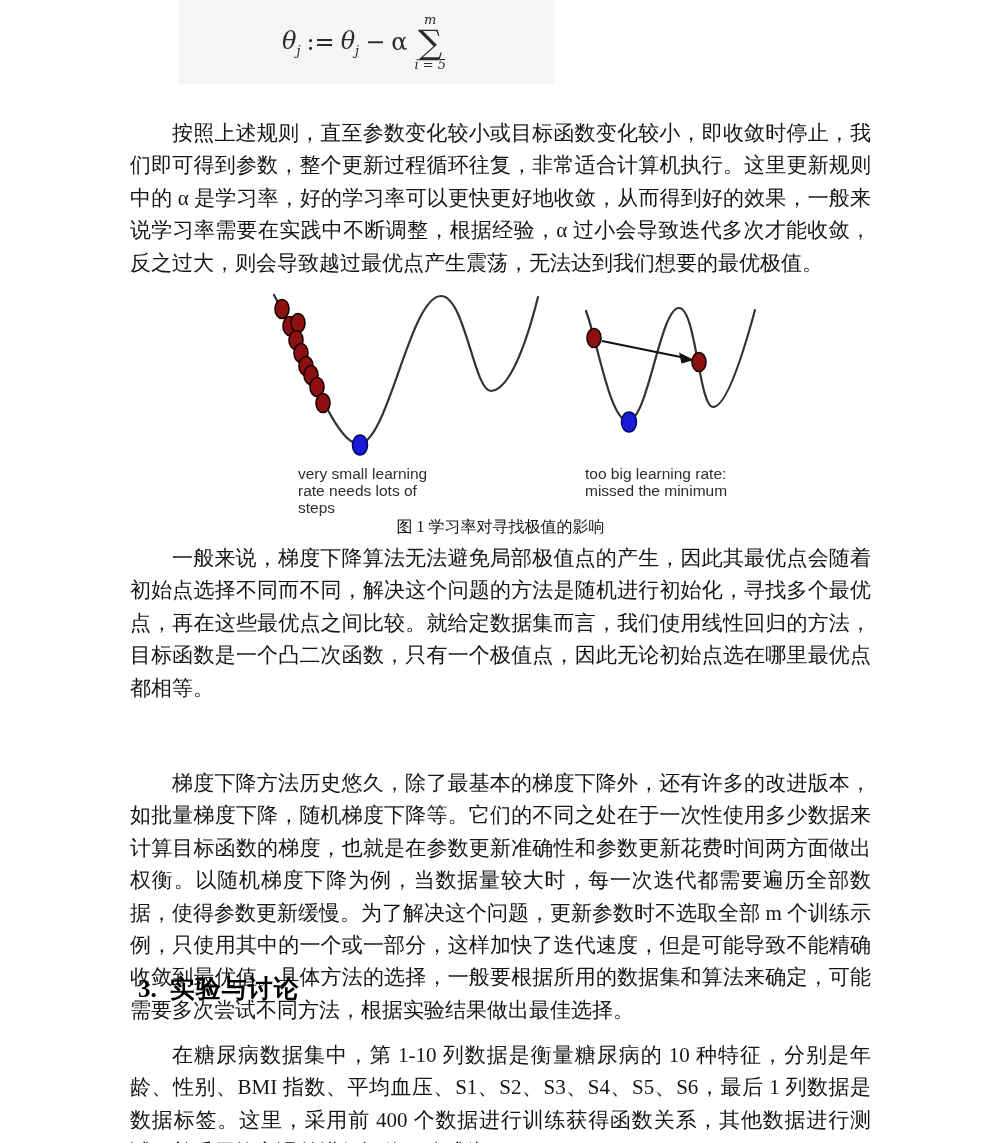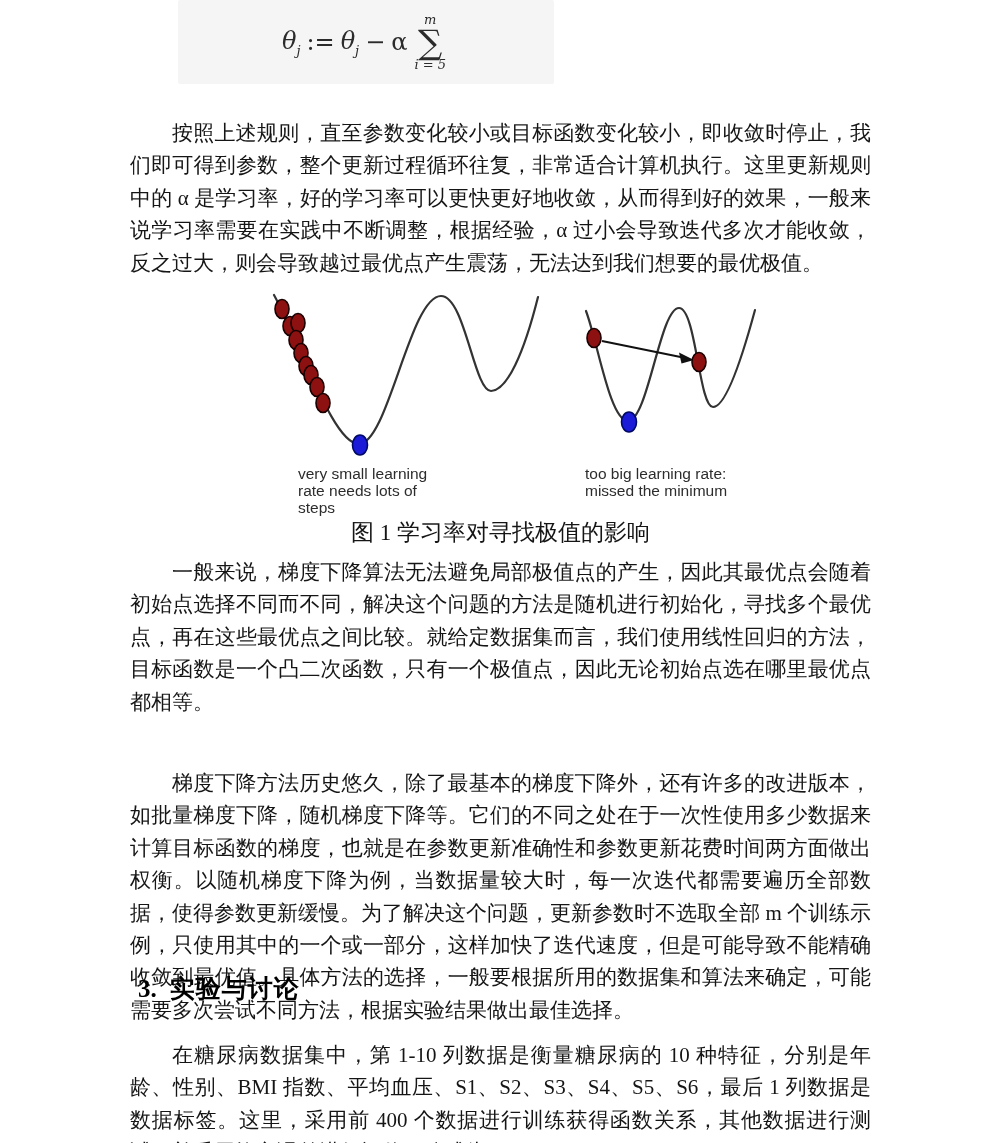--- a/index.html
+++ b/index.html
@@ -35,21 +35,21 @@
   .stack{
     display:inline-flex;flex-direction:column;align-items:flex-start;
     line-height:1;vertical-align:-9px;margin-left:1px;
   }
   .stack span{font-size:13px;font-style:italic;}
   
   .fig{position:absolute;left:258px;top:283px;}
   .fig text{font-family:"Liberation Sans","DejaVu Sans",sans-serif;font-size:15.5px;fill:#2d2d2d;}
   .caption{
     position:absolute;left:130px;top:517px;width:741px;
-    text-align:center;font-size:23px;color:#151515;
+    text-align:center;font-size:16px;color:#151515;
   }
   
   .heading{
     position:absolute;left:138px;top:972px;
     font-size:25px;font-weight:bold;color:#000;
     display:flex;align-items:baseline;gap:13px;
   }
   .heading .num{font-family:"Liberation Serif",serif;}
   .heading .title{font-family:Liberation Mono, monospace;letter-spacing:1px;}
 </style>
@@ -65,21 +65,21 @@
     <span>α</span>
     <span class="sigma-block">
       <span class="upper">m</span>
       <span class="sigma">∑</span>
       <span class="lower">i = 5</span>
     </span>
   </span>
 </div>
 
 <p class="para" style="top:96px">按照上述规则，直至参数变化较小或目标函数变化较小，即收敛时停止，我们即可得到参数，整个更新过程循环往复，非常适合计算机执行。这里更新规则中的 α 是学习率，好的学习率可以更快更好地收敛，从而得到好的效果，一般来说学习率需要在实践中不断调整，根据经验，α 过小会导致迭代多次才能收敛，反之过大，则会导致越过最优点产生震荡，无法达到我们想要的最优极值。</p>
-<p class="para" style="top:535px">一般来说，梯度下降算法无法避免局部极值点的产生，因此其最优点会随着初始点选择不同而不同，解决这个问题的方法是随机进行初始化，寻找多个最优点，再在这些最优点之间比较。就给定数据集而言，我们使用线性回归的方法，目标函数是一个凸二次函数，只有一个极值点，因此无论初始点选在哪里最优点都相等。</p>
+<p class="para" style="top:521px">一般来说，梯度下降算法无法避免局部极值点的产生，因此其最优点会随着初始点选择不同而不同，解决这个问题的方法是随机进行初始化，寻找多个最优点，再在这些最优点之间比较。就给定数据集而言，我们使用线性回归的方法，目标函数是一个凸二次函数，只有一个极值点，因此无论初始点选在哪里最优点都相等。</p>
 <p class="para" style="top:746px">梯度下降方法历史悠久，除了最基本的梯度下降外，还有许多的改进版本，如批量梯度下降，随机梯度下降等。它们的不同之处在于一次性使用多少数据来计算目标函数的梯度，也就是在参数更新准确性和参数更新花费时间两方面做出权衡。以随机梯度下降为例，当数据量较大时，每一次迭代都需要遍历全部数据，使得参数更新缓慢。为了解决这个问题，更新参数时不选取全部 m 个训练示例，只使用其中的一个或一部分，这样加快了迭代速度，但是可能导致不能精确收敛到最优值。具体方法的选择，一般要根据所用的数据集和算法来确定，可能需要多次尝试不同方法，根据实验结果做出最佳选择。</p>
 <p class="para" style="top:1018px">在糖尿病数据集中，第 1-10 列数据是衡量糖尿病的 10 种特征，分别是年龄、性别、BMI 指数、平均血压、S1、S2、S3、S4、S5、S6，最后 1 列数据是数据标签。这里，采用前 400 个数据进行训练获得函数关系，其他数据进行测试，并采用均方误差进行评价，公式为：</p>
 
 <svg class="fig" width="508" height="236" viewBox="0 0 508 236">
 
   <path d="M16 12 C45 65, 75 161, 101 161 C130 161, 152 13, 183 13 C207 13, 216 108, 233 108 C249 108, 266 70, 280 14" fill="none" stroke-width="2.2" stroke-linecap="round" stroke="#333333"></path>
 
   <g stroke-width="1.6" fill="#8e1111" stroke="#1a0000">
     <ellipse cx="24" cy="26" rx="7" ry="9.5"></ellipse>
     <ellipse cx="32" cy="43" rx="7" ry="9.5"></ellipse>

